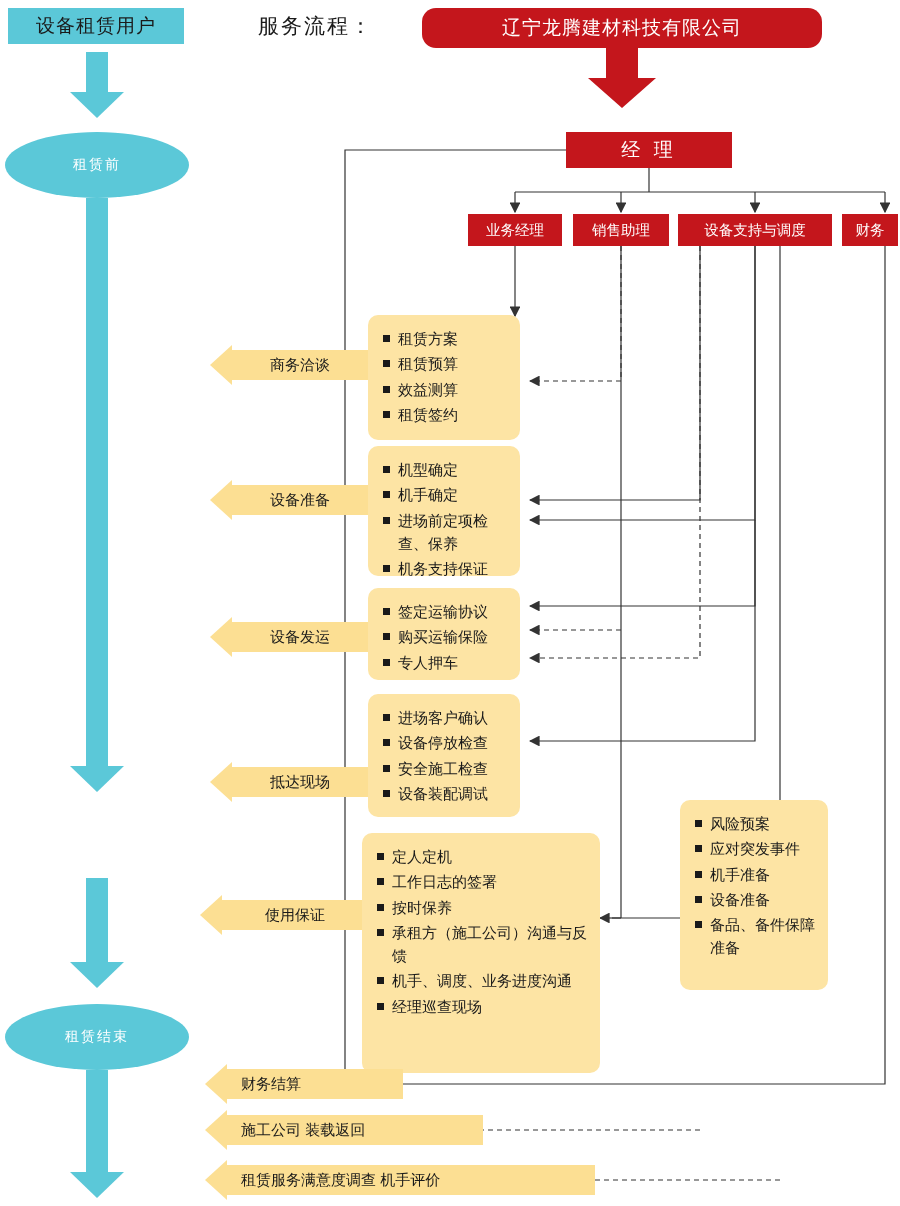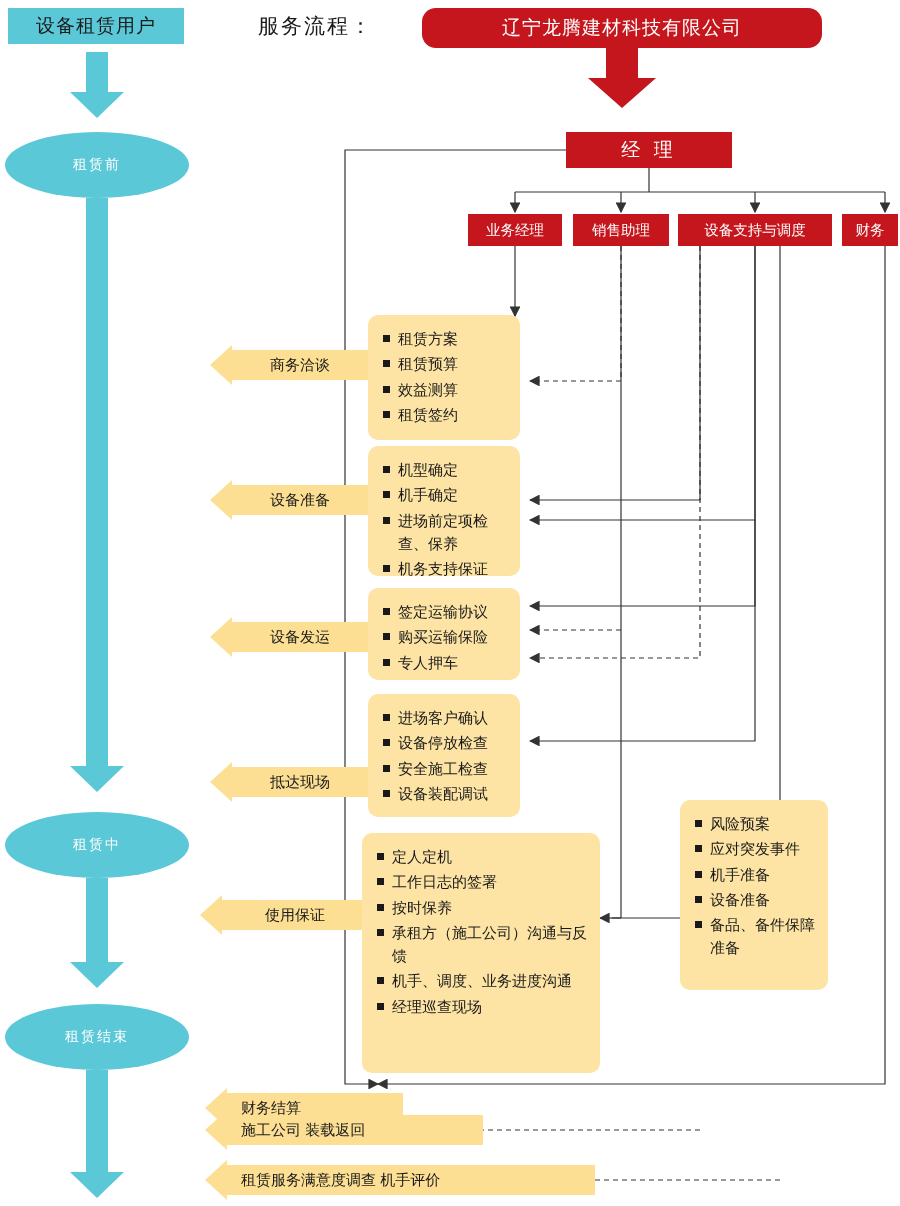--- a/index.html
+++ b/index.html
@@ -199,23 +199,20 @@
   <div class="abs cyan-bar" style="left:86px; top:52px; height:42px;"></div>
   <div class="abs cyan-arrow-head" style="left:70px; top:92px;"></div>
 
   <div class="abs cyan-ellipse" style="left:5px; top:132px;">
     <span>租赁前</span>
   </div>
 
   <div class="abs cyan-bar" style="left:86px; top:198px; height:570px;"></div>
   <div class="abs cyan-arrow-head" style="left:70px; top:766px;"></div>
 
-  <div class="abs cyan-ellipse" style="left:5px; top:812px;">
-    <span>租赁中</span>
-  </div>
 
   <div class="abs cyan-bar" style="left:86px; top:878px; height:88px;"></div>
   <div class="abs cyan-arrow-head" style="left:70px; top:962px;"></div>
 
   <div class="abs cyan-ellipse" style="left:5px; top:1004px;">
     <span>租赁结束</span>
   </div>
 
   <div class="abs cyan-bar" style="left:86px; top:1070px; height:104px;"></div>
   <div class="abs cyan-arrow-head" style="left:70px; top:1172px;"></div>
@@ -321,21 +318,21 @@
   <div class="abs yellow-box" style="left:680px; top:800px; width:148px; height:190px;">
     <ul>
       <li>风险预案</li>
       <li>应对突发事件</li>
       <li>机手准备</li>
       <li>设备准备</li>
       <li>备品、备件保障准备</li>
     </ul>
   </div>
 
-  <div class="abs tag-arrow" style="left:205px; top:1088px;">
+  <div class="abs tag-arrow" style="left:205px; top:1064px;">
     <div class="tip"></div>
     <div class="body" style="width:148px; justify-content:flex-start;">
         <span>财务结算</span>
       </div>
   </div>
 
   <div class="abs tag-arrow" style="left:205px; top:1110px;">
     <div class="tip"></div>
     <div class="body" style="width:228px; justify-content:flex-start;">
         <span>施工公司 装载返回</span>

